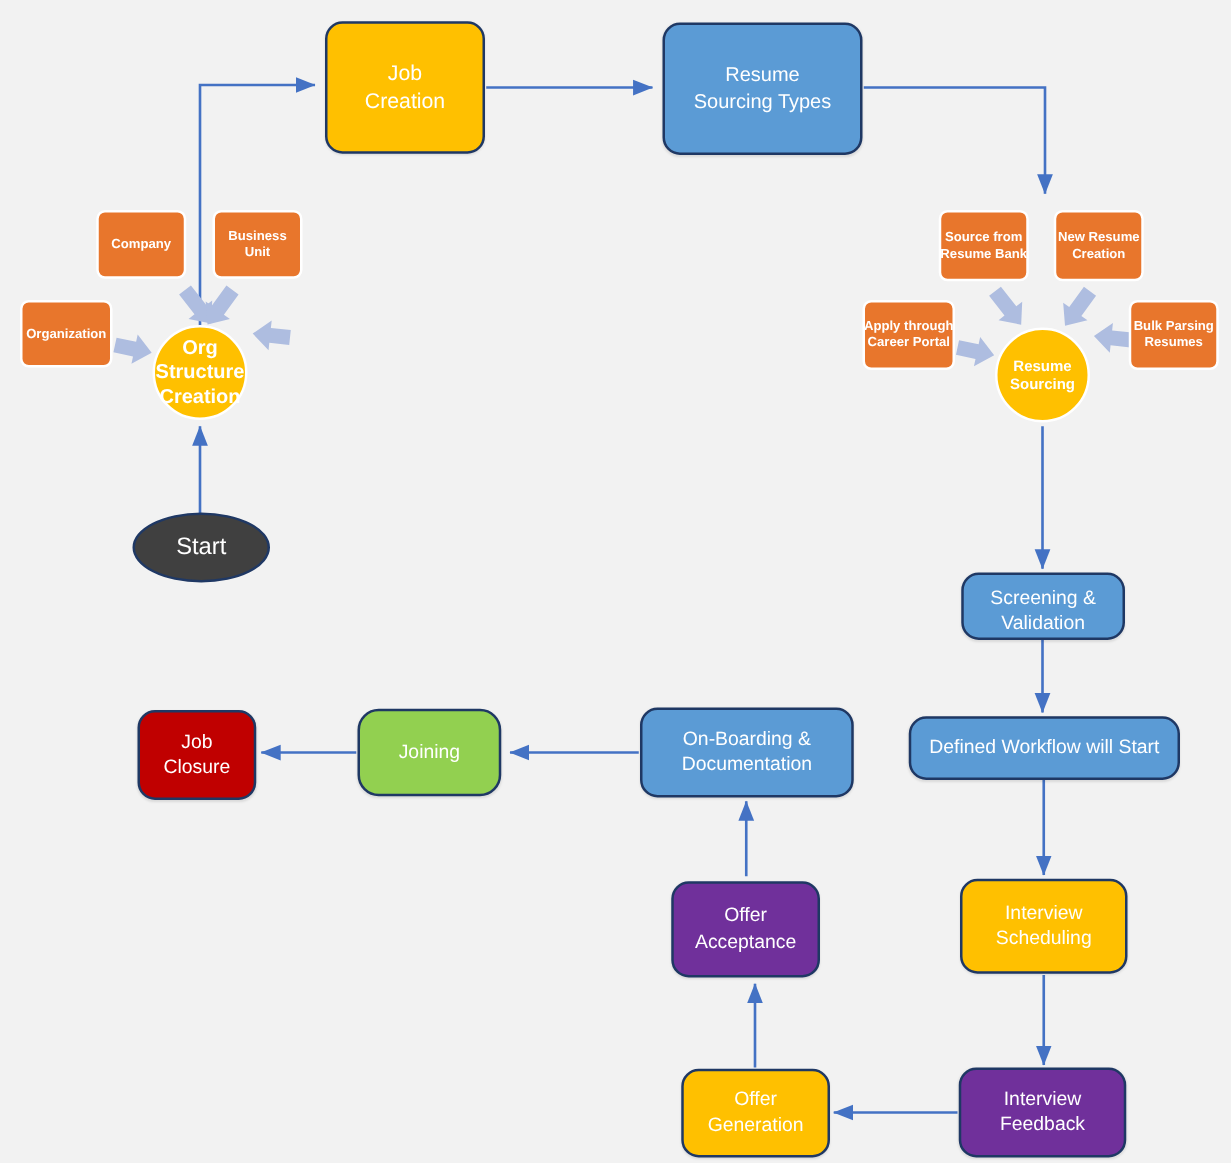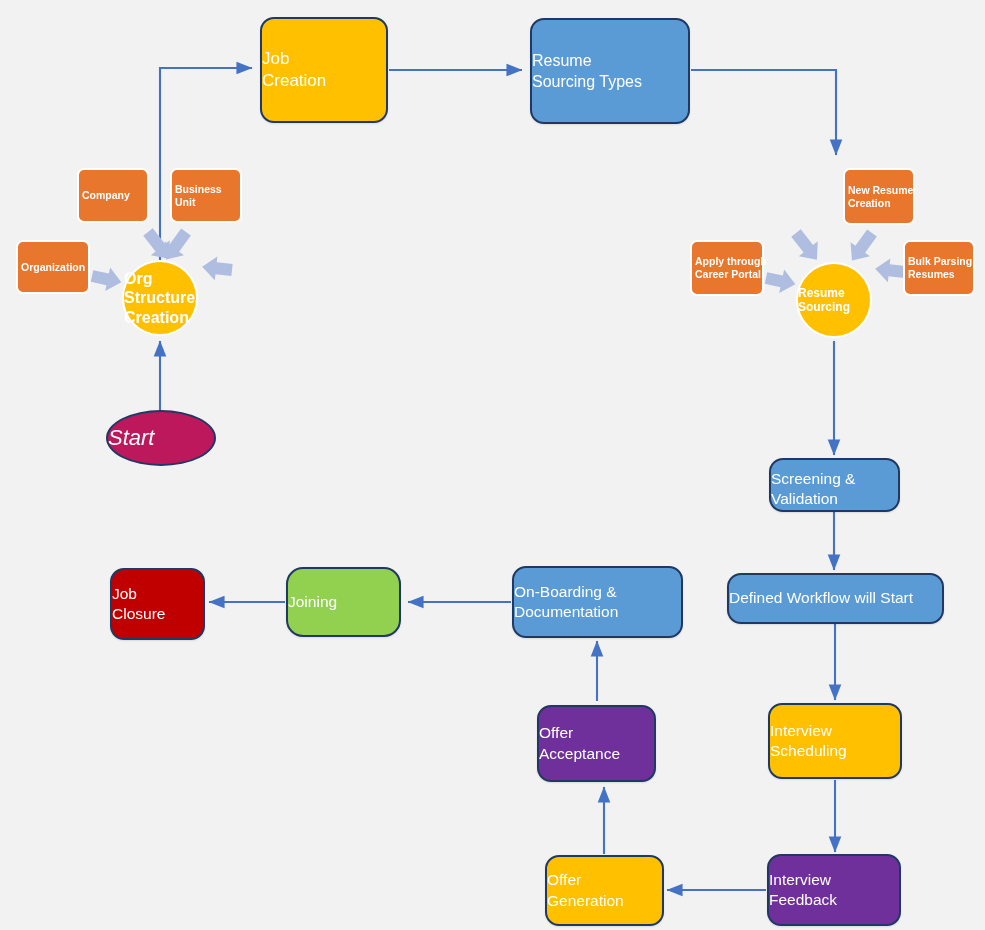--- a/index.html
+++ b/index.html
@@ -28,21 +28,21 @@
     height: 930px;
     pointer-events: none;
   }
 
   
   .node {
     position: absolute;
     box-sizing: border-box;
     display: flex;
     flex-direction: column;
-    align-items: flex-start;
+    align-items: center;
     justify-content: center;
     text-align: center;
     color: #ffffff;
     line-height: 1.32;
     z-index: 5;
   }
   .node .ln { display: block; white-space: nowrap; }
 
   
   .proc {
@@ -71,23 +71,22 @@
     font-size: 16px;
     line-height: 1.2;
     font-weight: 600;
   }
   .hub.big { font-size: 12px; }
 
   
   .term {
     border: 2.5px solid #1f3864;
     border-radius: 50%;
-    background: #be185d;
-    font-size: 22px;
-    font-style: italic;
+    background: #404040;
+    font-size: 19px;
   }
 
   
   .clip {
     overflow: hidden;
     justify-content: flex-start;
     padding-top: 9px;
   }
 
   
@@ -195,20 +194,24 @@
     <span class="ln">Organization</span>
   </div>
 
 
   <div class="node hub" style="left:122px; top:260px; width:76px; height:76px;">
     <span class="ln">Org</span>
     <span class="ln">Structure</span>
     <span class="ln">Creation</span>
   </div>
 
+  <div class="node card" style="left:751px; top:168px; width:72px; height:57px;">
+    <span class="ln">Source from</span>
+    <span class="ln">Resume Bank</span>
+  </div>
 
   <div class="node card" style="left:843px; top:168px; width:72px; height:57px;">
     <span class="ln">New Resume</span>
     <span class="ln">Creation</span>
   </div>
 
   <div class="node card" style="left:690px; top:240px; width:74px; height:56px;">
     <span class="ln">Apply through</span>
     <span class="ln">Career Portal</span>
   </div>

